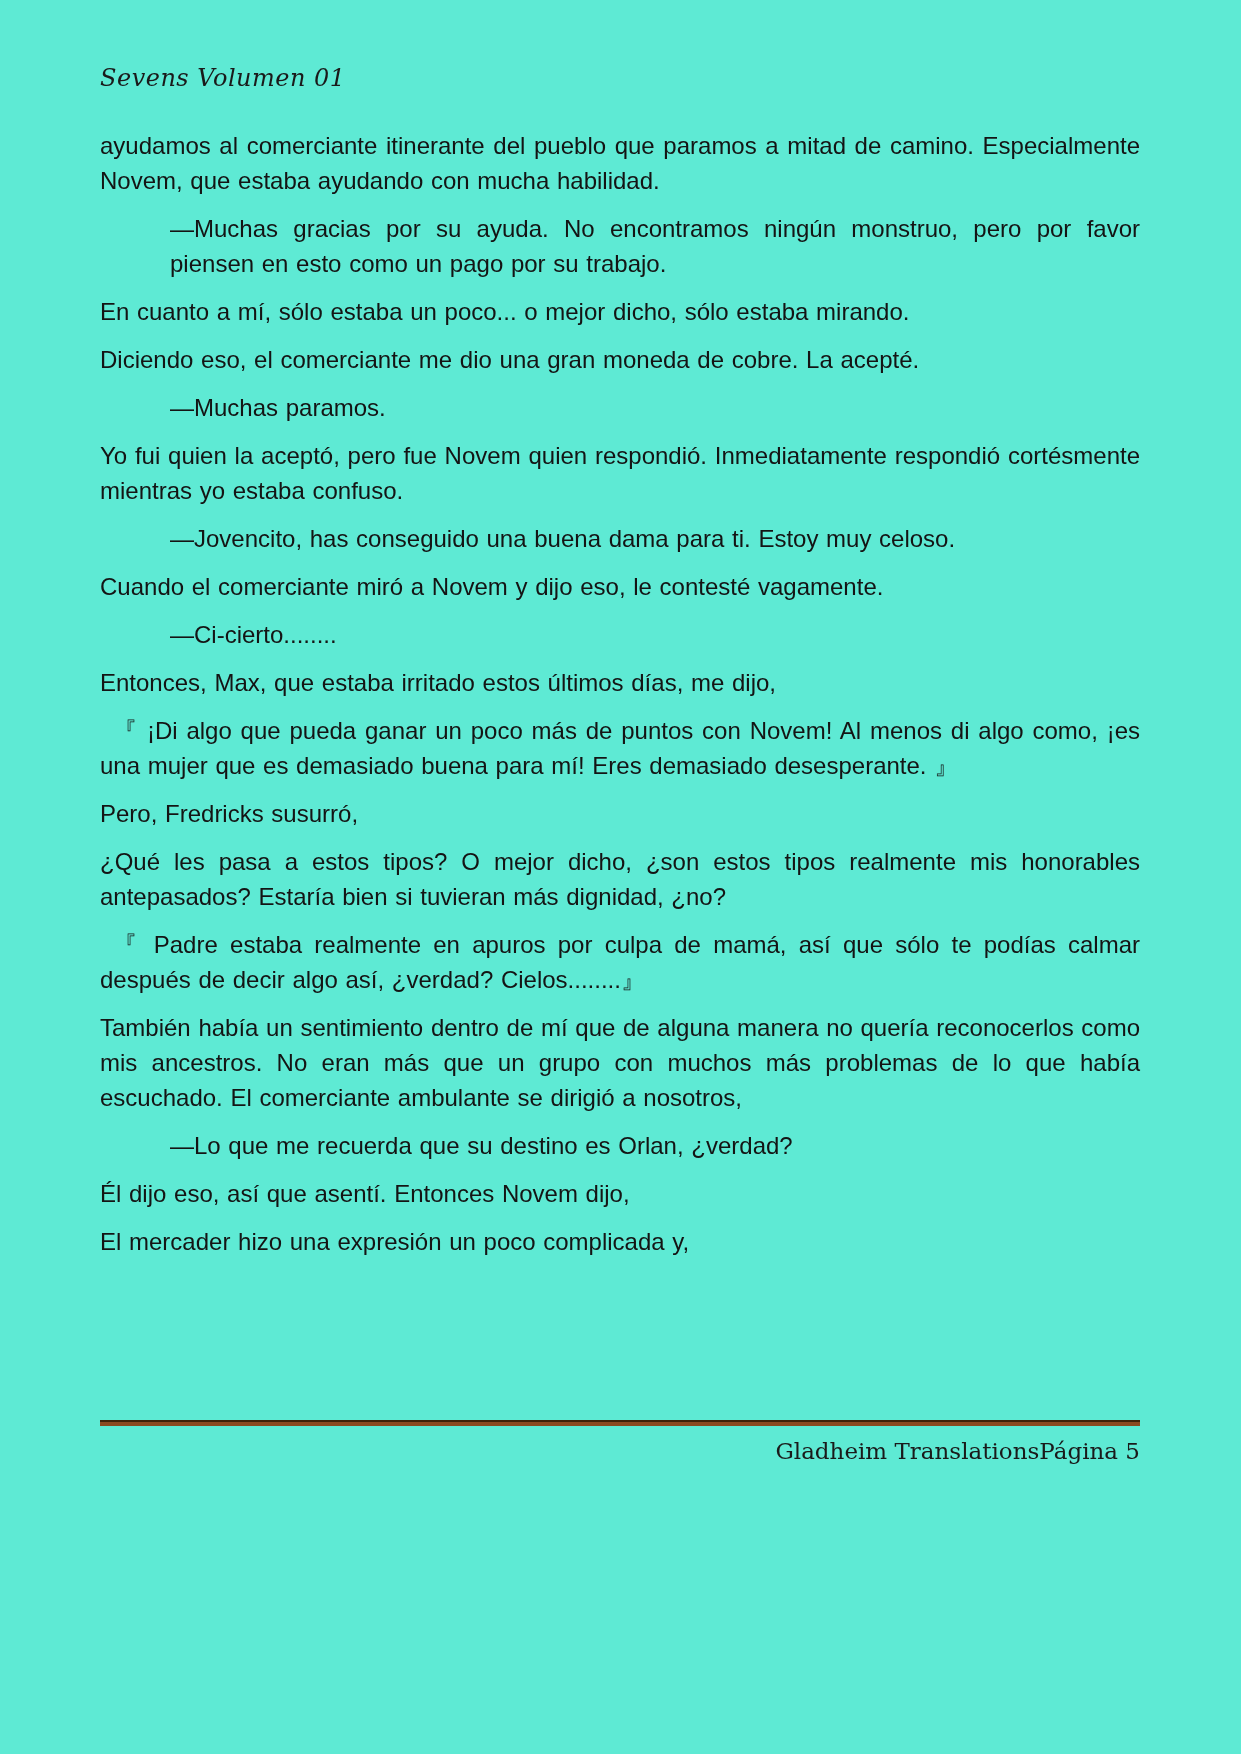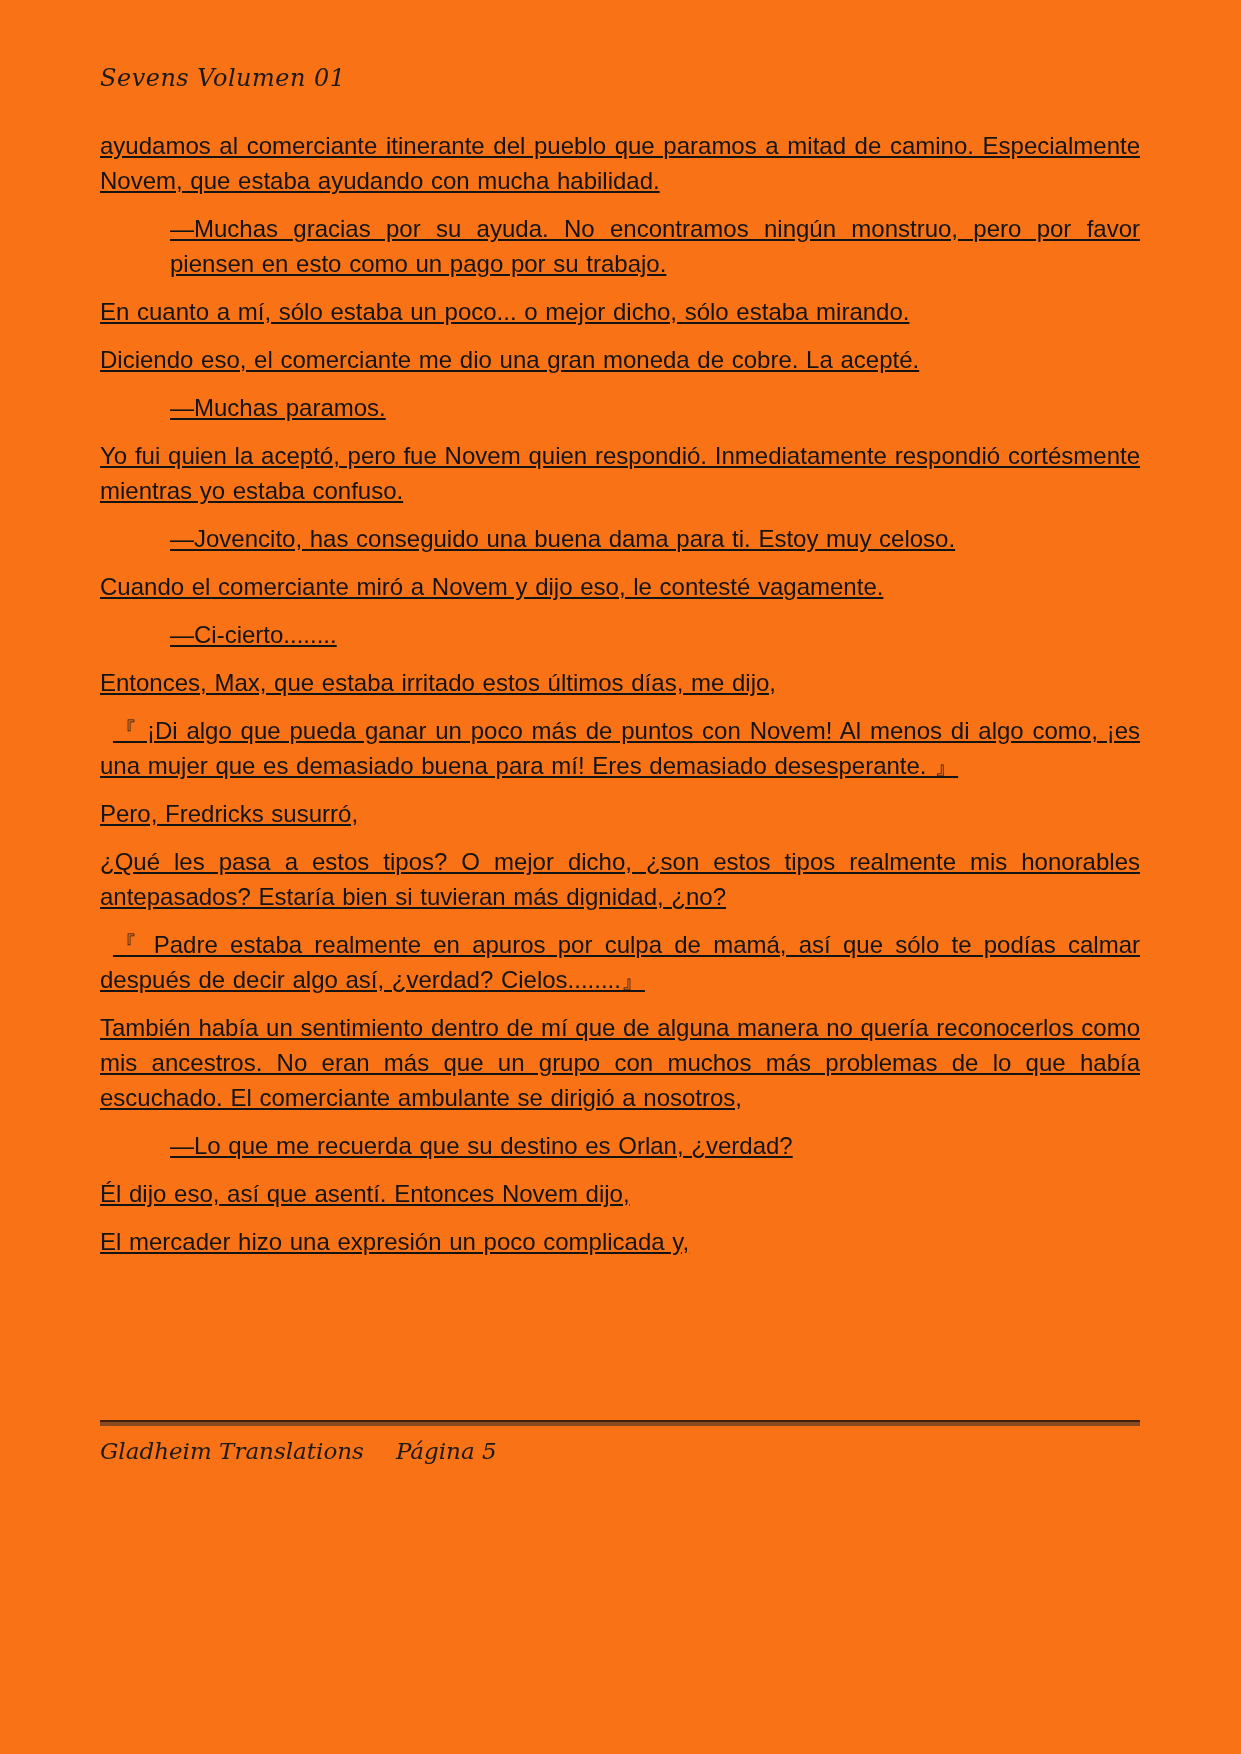--- a/index.html
+++ b/index.html
@@ -1,21 +1,21 @@
 <!DOCTYPE html>
 <html><head>
 <meta charset="utf-8">
 <style>
   * { margin: 0; padding: 0; box-sizing: border-box; }
   html, body { background: #ffffff; }
   .page {
     position: relative;
     width: 1241px;
     height: 1754px;
-    background: #f97316;
+    background: #5eead4;
     font-family: "Liberation Sans", sans-serif;
     color: #141414;
     margin: 0 auto;
     overflow: hidden;
   }
   .page-header {
     position: absolute;
     top: 64px;
     left: 100px;
     right: 101px;
@@ -30,21 +30,20 @@
     top: 128px;
     left: 100px;
     width: 1040px;
   }
   .para {
     font-size: 24px;
     line-height: 35px;
     text-align: justify;
     margin-bottom: 13px;
     word-spacing: 1px;
-    text-decoration: underline;
   }
   .para.dialogue {
     margin-left: 70px;
   }
   .para.quote {
     text-indent: 13px;
   }
   .page-footer {
     position: absolute;
     left: 100px;
@@ -52,27 +51,25 @@
     top: 1420px;
   }
   .footer-rule {
     height: 6px;
     border-top: 2px solid #3f2209;
     background: #8a4a20;
     margin-bottom: 12px;
   }
   .footer-row {
     display: flex;
-    justify-content: flex-start;
+    justify-content: flex-end;
     align-items: baseline;
     font-family: "DejaVu Serif", serif;
-    font-style: italic;
     font-size: 23px;
     color: #1a1a1a;
-    gap: 32px;
   }
 </style>
 </head>
 <body>
 
 <div class="page">
 
   <div class="page-header">
     <span>Sevens Volumen 01</span>
   </div>

